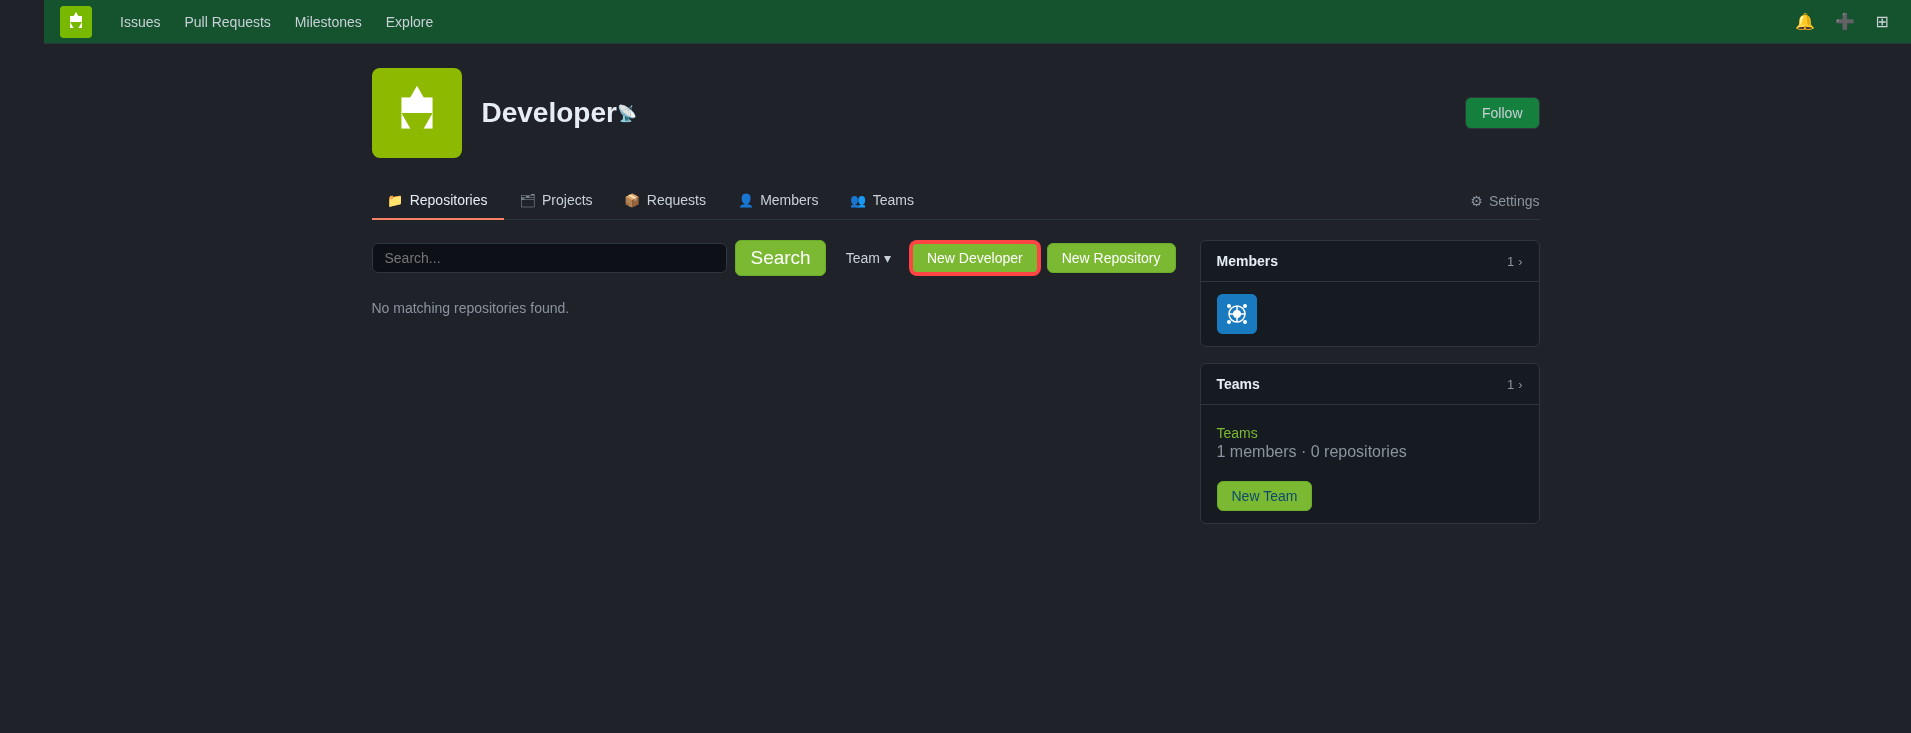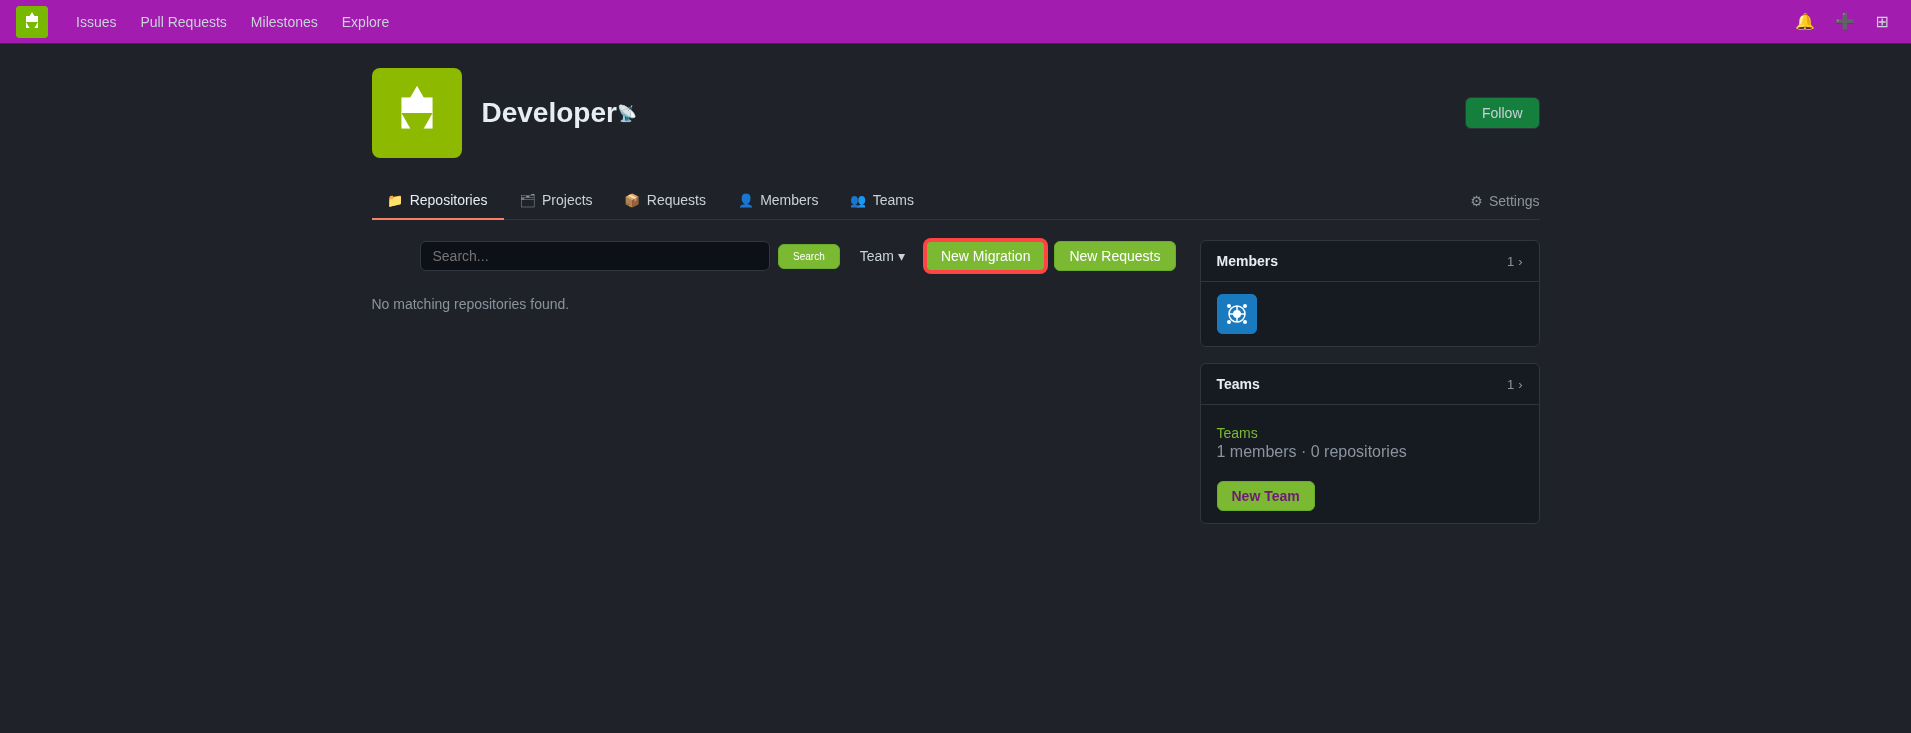--- a/index.html
+++ b/index.html
@@ -7,26 +7,27 @@
       background: #1f2228;
       color: #c9d1d9;
       font-family: -apple-system, BlinkMacSystemFont, 'Segoe UI', sans-serif;
       font-size: 14px;
       min-width: 1911px;
       min-height: 733px;
     }
 
     
     .topnav {
-      background: #a21caf;
+      background: #14532d;
       height: 44px;
       display: flex;
       align-items: center;
       padding: 0 16px;
       border-bottom: 1px solid #30363d;
+      margin-left: 44px;
     }
     .topnav-logo {
       width: 32px;
       height: 32px;
       margin-right: 16px;
       flex-shrink: 0;
     }
     .topnav-links {
       display: flex;
       gap: 8px;
@@ -162,30 +163,29 @@
     }
     .search-input {
       flex: 1;
       background: #0d1117;
       border: 1px solid #30363d;
       border-radius: 6px;
       padding: 6px 12px;
       color: #c9d1d9;
       font-size: 14px;
       outline: none;
-      margin-left: 48px;
     }
     .search-btn {
       background: #7cb933;
       border: 1px solid #6aad2a;
       color: #fff;
       padding: 6px 14px;
       border-radius: 6px;
       cursor: pointer;
-      font-size: 10px;
+      font-size: 19px;
       font-weight: 500;
     }
     .sort-btn {
       background: none;
       border: none;
       color: #c9d1d9;
       padding: 6px 12px;
       cursor: pointer;
       font-size: 14px;
       display: flex;
@@ -275,26 +275,26 @@
       margin-bottom: 2px;
       cursor: pointer;
     }
     .team-meta {
       color: #8b949e;
       font-size: 16px;
     }
     .new-team-btn {
       background: #7cb933;
       border: 1px solid #6aad2a;
-      color: #701a75;
+      color: #0c4a6e;
       padding: 6px 14px;
       border-radius: 6px;
       cursor: pointer;
       font-size: 14px;
-      font-weight: 700;
+      font-weight: 400;
       margin-top: 12px;
       display: inline-block;
     }
   </style>
 </head>
 <body>
 
 <nav class="topnav">
   <div class="org-avatar topnav-logo" style="width:32px;height:32px;border-radius:4px;">
     <svg viewBox="0 0 32 32" width="32" height="32">
@@ -374,22 +374,22 @@
 
     <div class="content-main">
 
       <div class="search-row">
         <input class="search-input" type="text" placeholder="Search..." style="">
         <button class="search-btn">Search</button>
         <button class="sort-btn">
           <span>Team</span>
           <span>▾</span>
         </button>
-        <button class="new-repo-btn">New Migration</button>
-        <button class="new-migration-btn">New Requests</button>
+        <button class="new-repo-btn">New Developer</button>
+        <button class="new-migration-btn">New Repository</button>
       </div>
 
       <p class="no-results">No matching repositories found.</p>
     </div>
 
     <div class="content-sidebar">
 
       <div class="sidebar-card">
         <div class="sidebar-card-header">
           <span class="sidebar-card-title">Members</span>

